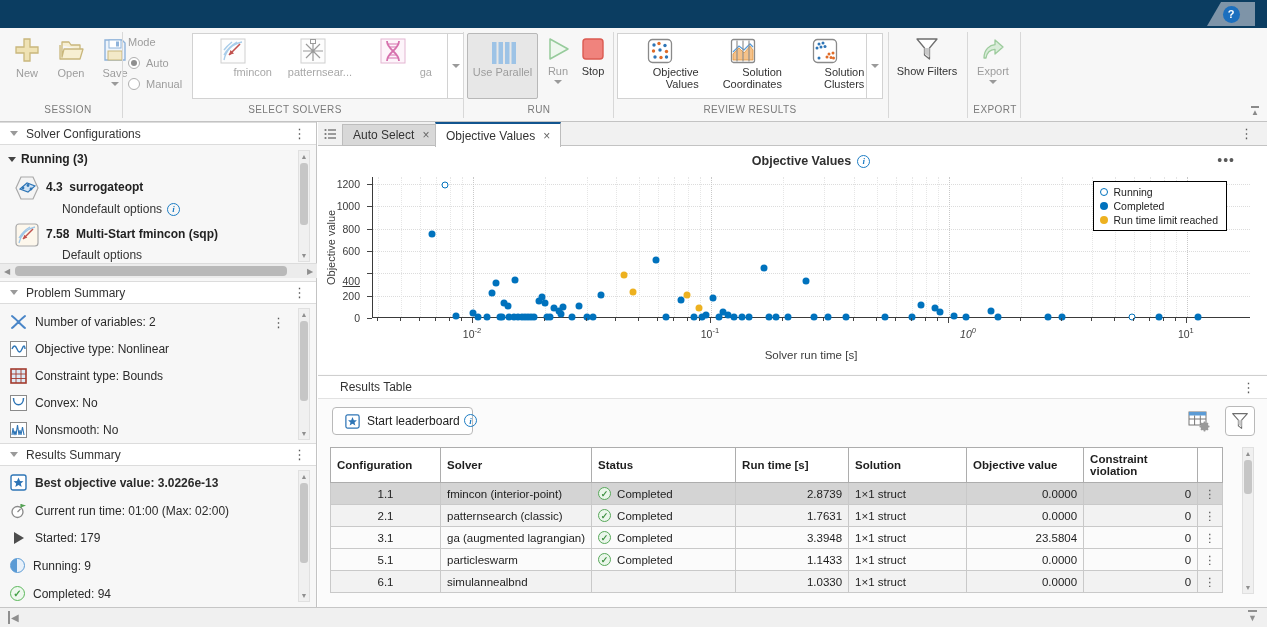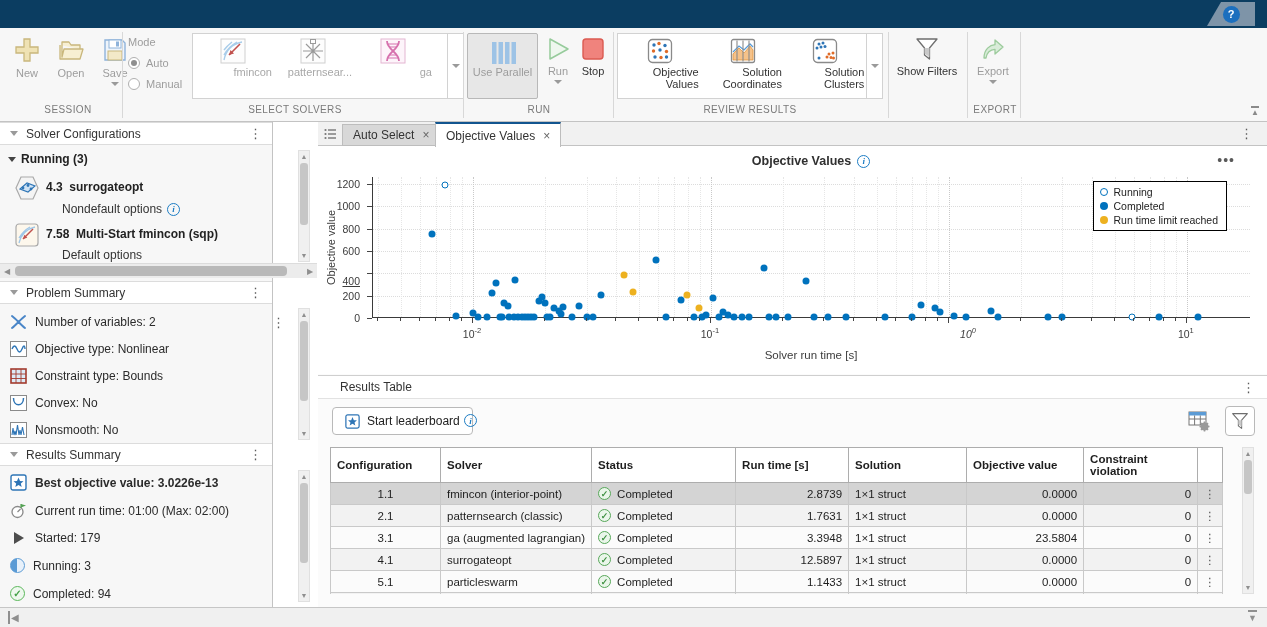--- a/index.html
+++ b/index.html
@@ -40,21 +40,21 @@
   .radio { width:12px; height:12px; border:1px solid #b0b0b0; border-radius:50%; background:#fff;
            margin-right:6px; display:flex; align-items:center; justify-content:center; }
   .radio.sel::after { content:""; width:6px; height:6px; background:#8f8f8f; border-radius:50%; }
   .pressed-btn { position:absolute; left:467px; top:5px; width:71px; height:66px; background:#e7e7e7;
                  border:1px solid #b8b8b8; border-radius:2px; display:flex; flex-direction:column;
                  align-items:center; padding-top:6px; font-size:11px; color:#9d9d9d; }
   .ribbon-collapse { position:absolute; right:8px; top:78px; color:#8a8a8a; font-size:8px;
                      border-top:2px solid #8a8a8a; padding-top:1px; line-height:8px; }
 
   
-  .sidebar { position:absolute; left:0; top:122px; width:273px; height:485px; background:#f7f7f7;
+  .sidebar { position:absolute; left:0; top:122px; width:317px; height:485px; background:#f7f7f7;
              border-right:1px solid #c3c3c3; }
   .panel-h { position:absolute; left:0; width:100%; height:23px; background:#fff;
              border-top:1px solid #dcdcdc; border-bottom:1px solid #dcdcdc;
              display:flex; align-items:center; font-size:12px; color:#333; }
   .panel-h .tri { width:0; height:0; border-left:4px solid transparent; border-right:4px solid transparent;
                   border-top:5px solid #9a9a9a; margin:0 8px 0 10px; }
   .kebab { color:#5a5a5a; font-size:13px; line-height:13px; }
   .panel-h .kebab { margin-left:auto; margin-right:10px; }
   .group-row { position:absolute; left:8px; display:flex; align-items:center; font-size:12px; font-weight:bold; color:#222; }
   .group-row .tri { width:0; height:0; border-left:4px solid transparent; border-right:4px solid transparent;
@@ -447,21 +447,21 @@
     </div>
     <div class="sum-item" style="top:408px;">
       <svg width="17" height="16" viewBox="0 0 17 16">
         <path d="M4 2 L14 8 L4 14 Z" fill="#4d4d4d"></path>
       </svg>
       <span>Started: 179</span>
     </div>
     <div class="sum-item" style="top:436px;">
       <span style="width:15px; height:15px; border-radius:50%; border:1.5px solid #5b9bd5;
                    background:linear-gradient(to right,#5b9bd5 0 50%, #e8f1fa 50% 100%); flex:none;"></span>
-      <span>Running: 3</span>
+      <span>Running: 9</span>
     </div>
     <div class="sum-item" style="top:464px;">
       <span style="width:15px; height:15px; border-radius:50%; border:1.5px solid #5cb85c; color:#43a047;
                    font-size:10px; font-weight:bold; display:inline-flex; align-items:center;
                    justify-content:center; background:#eef8ee; flex:none;">✓</span>
       <span>Completed: 94</span>
     </div>
     <div class="vscroll" style="left:298px; top:348px; height:132px;">
       <div class="arr" style="top:0;">▲</div>
       <div class="thumb" style="top:12px; height:80px;"></div>
@@ -779,35 +779,20 @@
                   <span class="status-check">✓</span>
                   <span>Completed</span>
                 </span>
               </td>
               <td class="td-r">3.3948</td>
               <td>1×1 struct</td>
               <td class="td-r">23.5804</td>
               <td class="td-r">0</td>
               <td class="row-kebab">⋮</td>
             </tr>
-            <tr class="shade">
-              <td class="td-c">4.1</td>
-              <td>surrogateopt</td>
-              <td>
-                <span class="status-cell">
-                  <span class="status-check">✓</span>
-                  <span>Completed</span>
-                </span>
-              </td>
-              <td class="td-r">12.5897</td>
-              <td>1×1 struct</td>
-              <td class="td-r">0.0000</td>
-              <td class="td-r">0</td>
-              <td class="row-kebab">⋮</td>
-            </tr>
             <tr>
               <td class="td-c">5.1</td>
               <td>particleswarm</td>
               <td>
                 <span class="status-cell">
                   <span class="status-check">✓</span>
                   <span>Completed</span>
                 </span>
               </td>
               <td class="td-r">1.1433</td>

